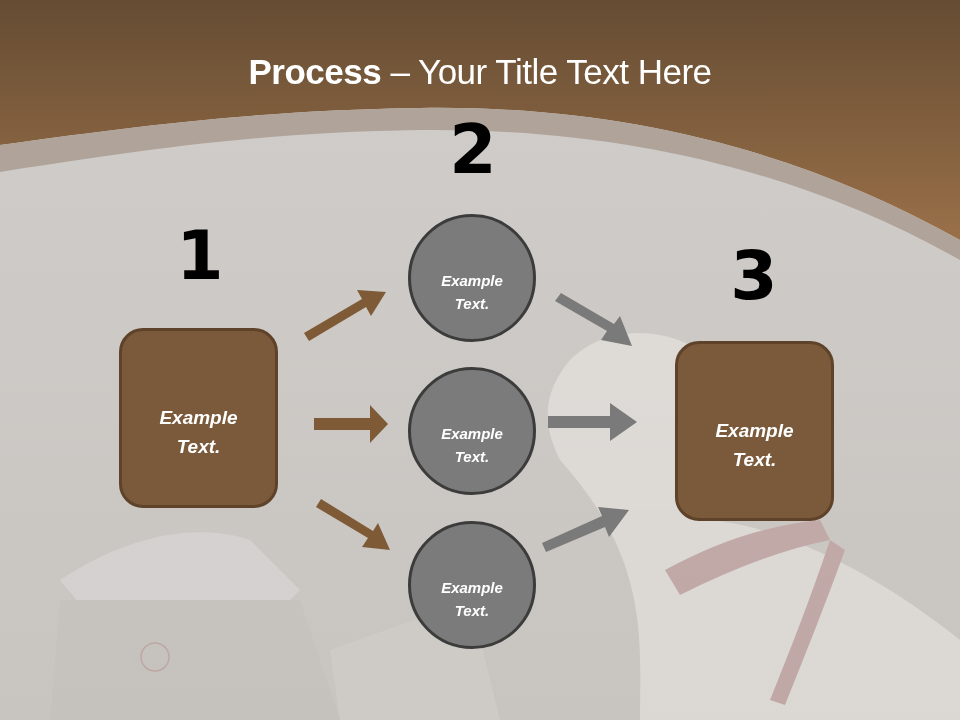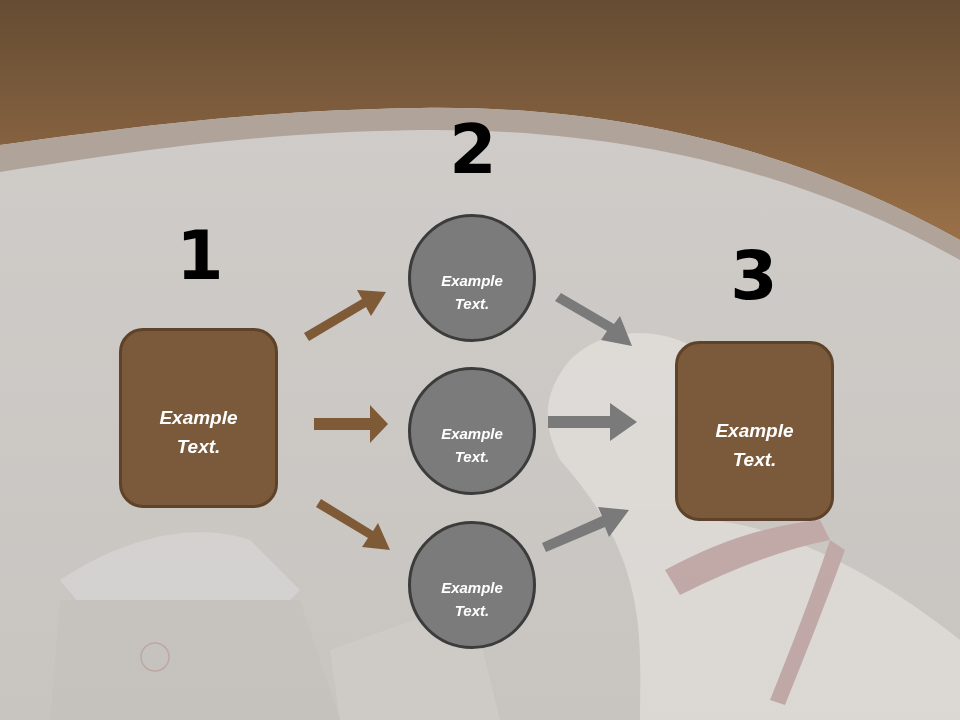--- a/index.html
+++ b/index.html
@@ -44,20 +44,23 @@
       <path d="M330 650 L470 600 L500 720 L340 720 Z" fill="#d4d1cd"></path>
     </g>
 
     <g opacity="0.55">
       <path d="M570 360 C600 330 650 325 690 345 L700 520 C760 520 860 560 960 640 V720 H640 C640 640 650 560 560 460 C540 420 545 390 570 360 Z" fill="#ece8e4"></path>
       <path d="M665 570 C720 540 770 525 820 520 L830 540 C780 550 730 570 680 595 Z" fill="#b99190"></path>
       <path d="M830 540 C810 600 790 650 770 700 L785 705 C805 655 825 605 845 550 Z" fill="#b99190"></path>
     </g>
   </svg>
 
+  <div class="title">
+    <span class="bold">Process</span><span> – Your Title Text Here</span>
+  </div>
 
   <div class="num" style="left:160px; top:222px;">1</div>
   <div class="num" style="left:433px; top:116px;">2</div>
   <div class="num" style="left:714px; top:242px;">3</div>
 
   <div class="box" style="left:119px; top:328px; width:159px; height:180px;">
     <span>Example
 Text.</span>
   </div>
 

